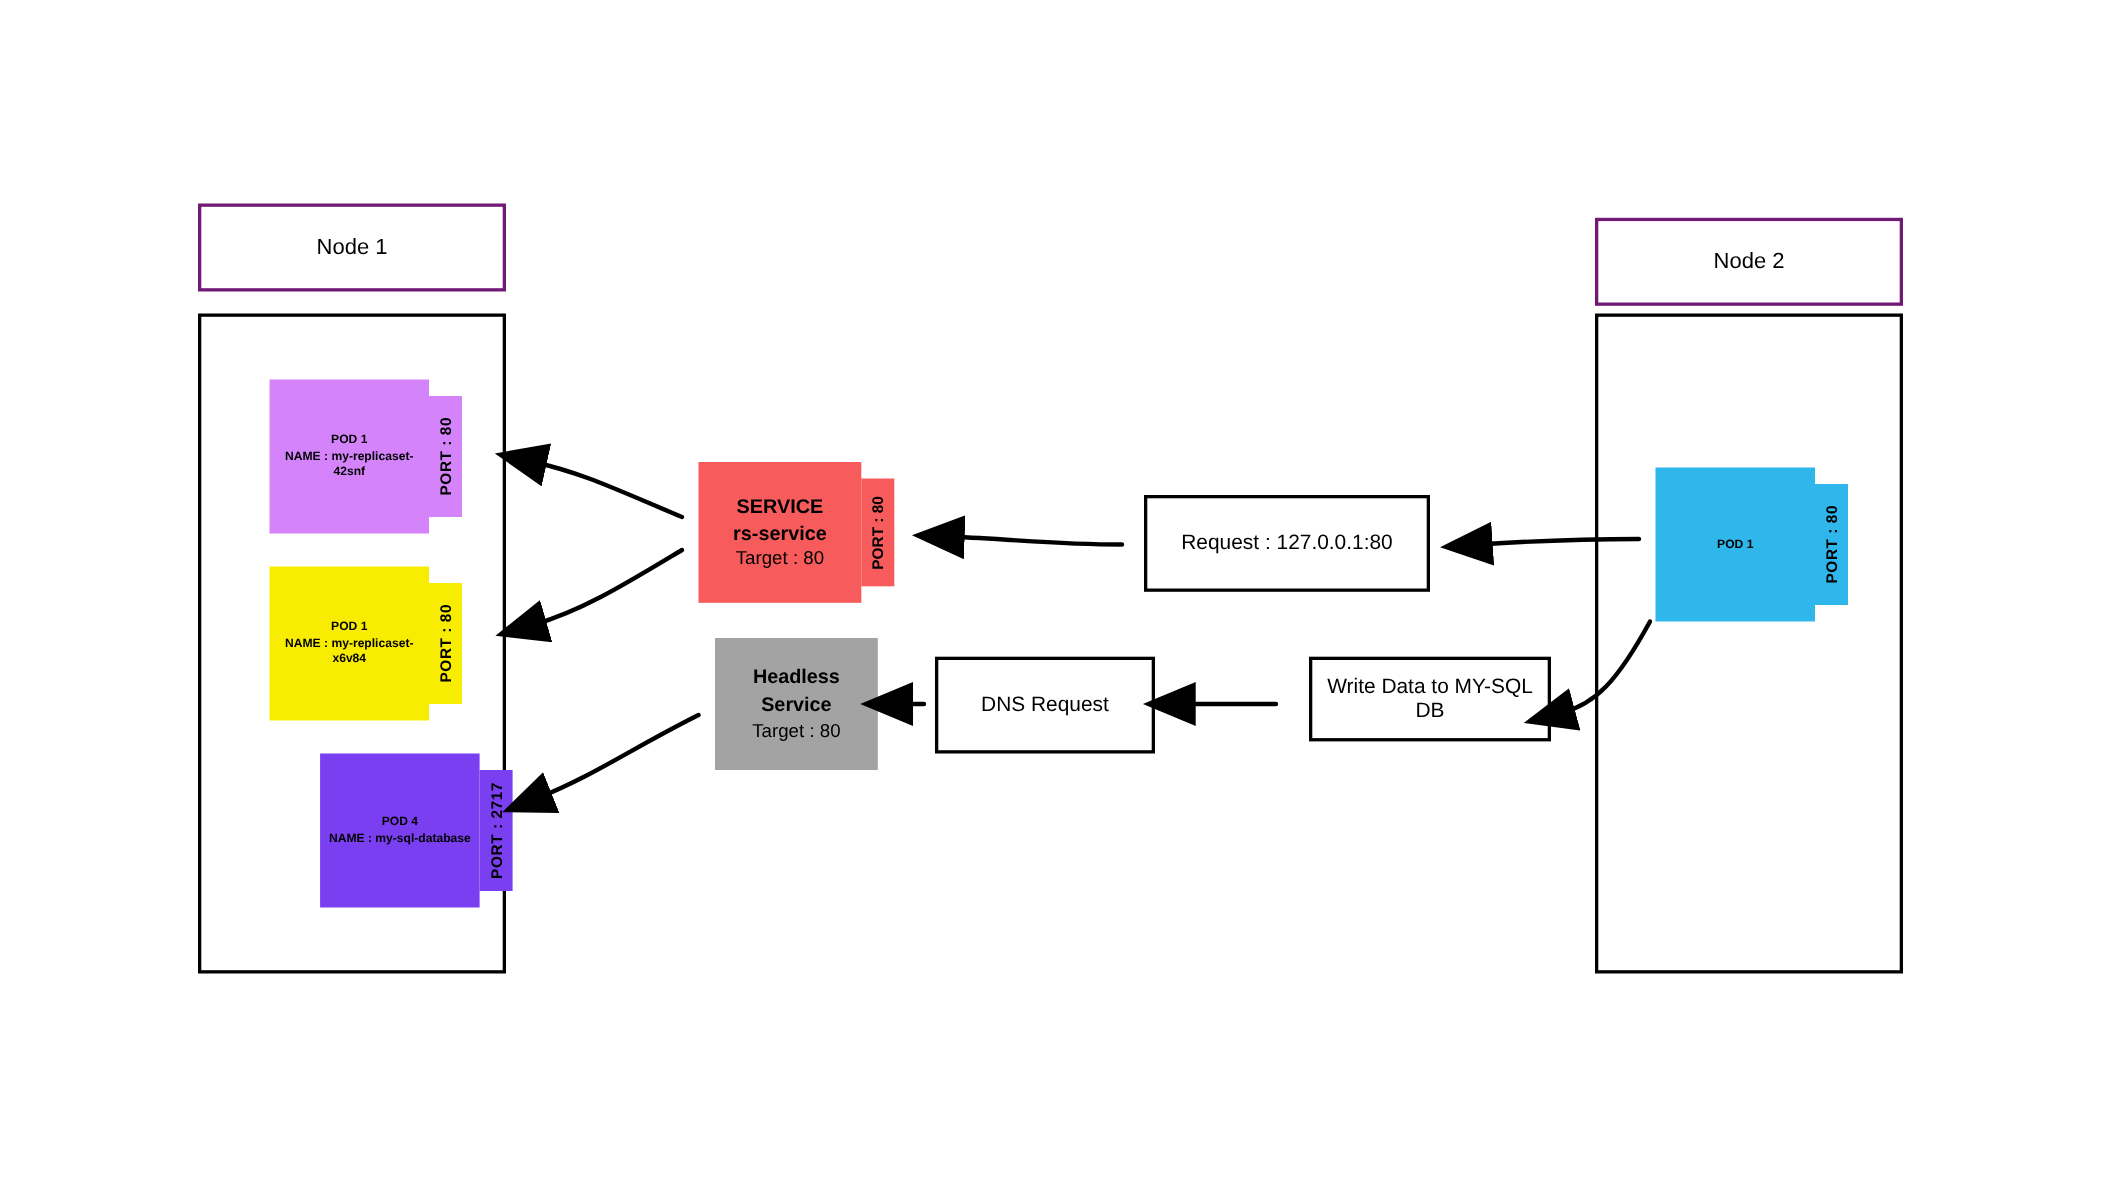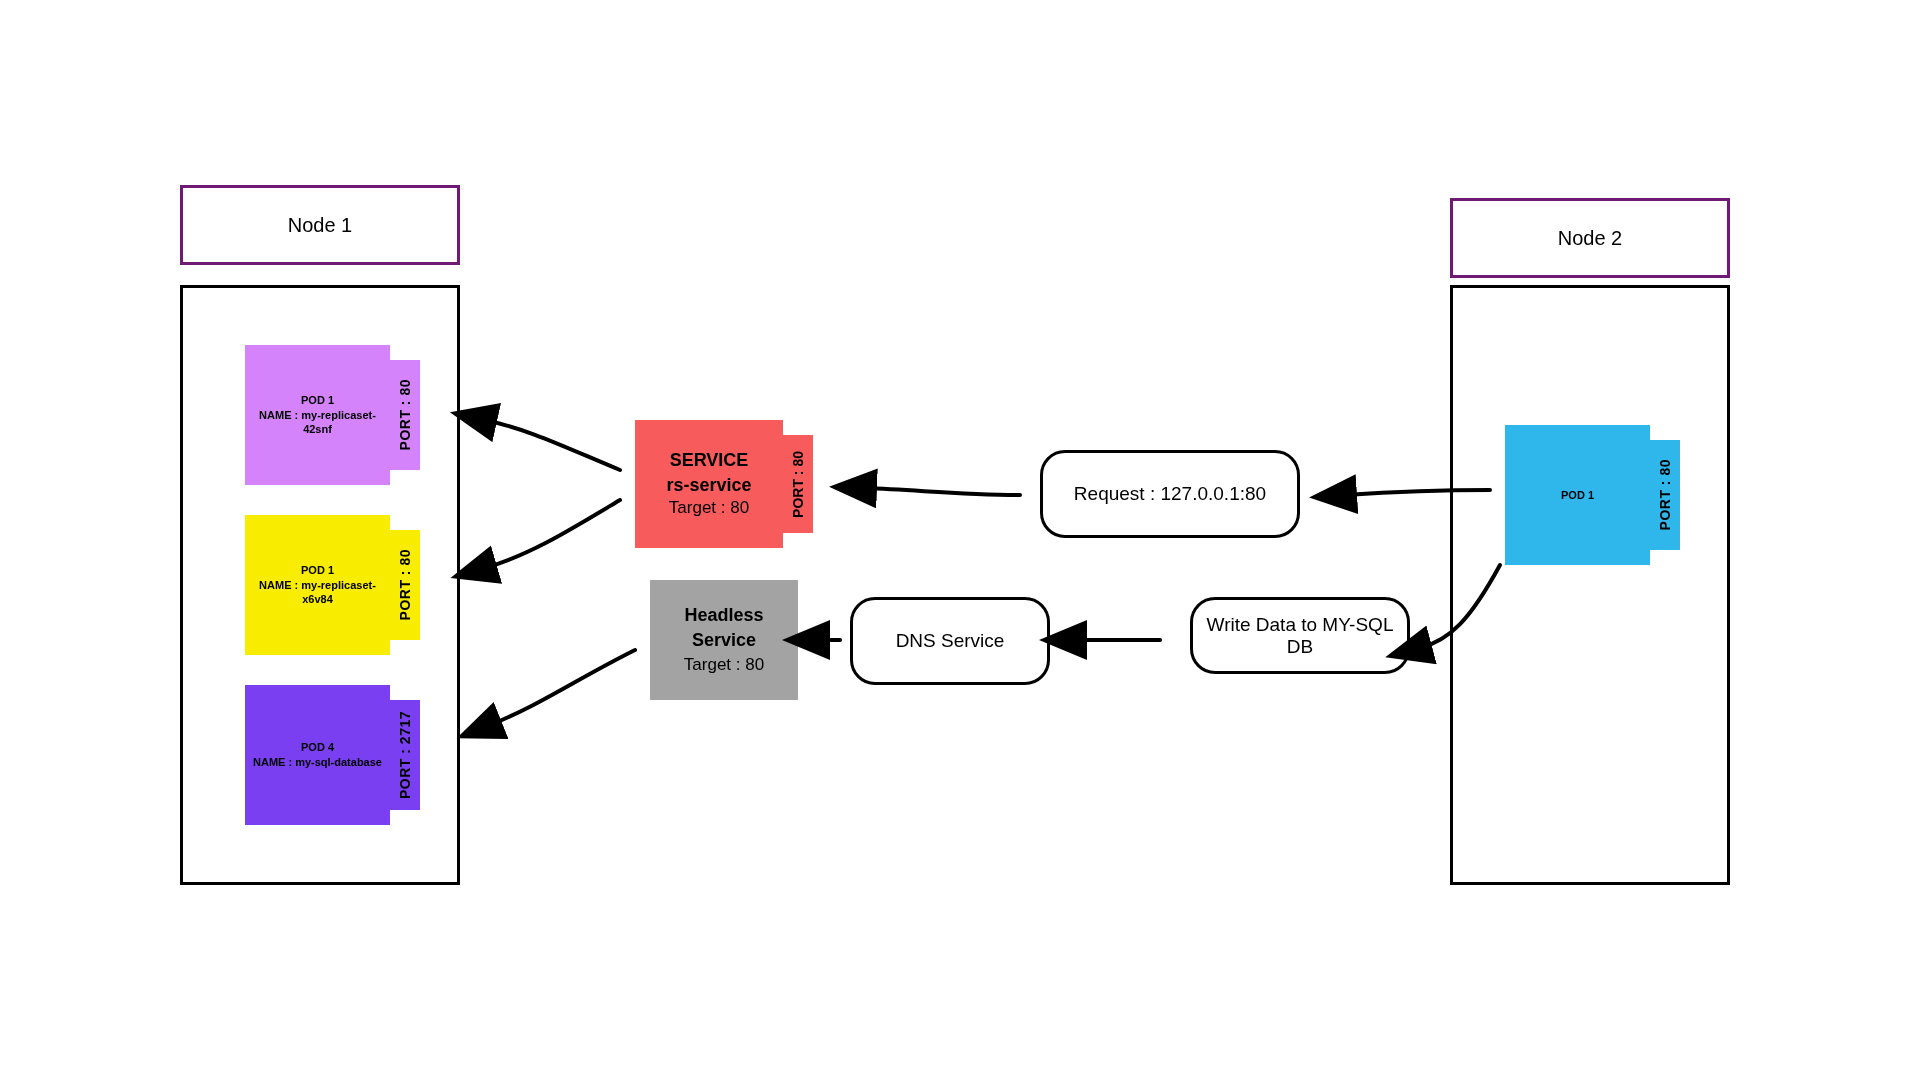--- a/index.html
+++ b/index.html
@@ -4,21 +4,21 @@
 <style>
   * { box-sizing: border-box; margin: 0; padding: 0; }
   body {
     width: 1920px;
     height: 1080px;
     background: #ffffff;
     font-family: "Helvetica Neue", Arial, sans-serif;
     position: relative;
     overflow: hidden;
   }
-  .frame { position: absolute; border-radius: 25px; }
+  .frame { position: absolute; }
   .box-outline {
     border: 3px solid #000;
     background: #fff;
     display: flex;
     align-items: center;
     justify-content: center;
     text-align: center;
     font-size: 19px;
     font-weight: 400;
   }
@@ -149,21 +149,21 @@
   <div class="pod-main" style="background:#f8ed00;">
     <div>POD 1</div>
     <div>NAME : my-replicaset-x6v84</div>
   </div>
   <div class="pod-port" style="background:#f8ed00;">
     <span>PORT : 80</span>
   </div>
 </div>
 
 <div class="pod" style="left:245px; top:685px;">
-  <div class="pod-main" style="background:#7b3ff2;">
+  <div class="pod-main" style="background:#7b3ff2;margin-left:46px;">
     <div>POD 4</div>
     <div>NAME : my-sql-database</div>
   </div>
   <div class="pod-port" style="background:#7b3ff2;">
     <span>PORT : 2717</span>
   </div>
 </div>
 
 <div class="service" style="left:635px; top:420px;">
   <div class="service-main">
@@ -179,21 +179,21 @@
 <div class="headless" style="left:650px; top:580px;">
   <div class="bold">Headless Service</div>
   <div class="sub">Target : 80</div>
 </div>
 
 <div class="box-outline frame" style="left:1040px; top:450px; width:260px; height:88px;">
   <span>Request : 127.0.0.1:80</span>
 </div>
 
 <div class="box-outline frame" style="left:850px; top:597px; width:200px; height:88px;">
-  <span>DNS Service</span>
+  <span>DNS Request</span>
 </div>
 
 <div class="box-outline frame" style="left:1190px; top:597px; width:220px; height:77px;">
   <span>Write Data to MY-SQL DB</span>
 </div>
 
 <div class="node-title" style="left:1450px; top:198px; width:280px; height:80px;">
   <span>Node 2</span>
 </div>
 <div class="node-body" style="left:1450px; top:285px; width:280px; height:600px;"></div>

